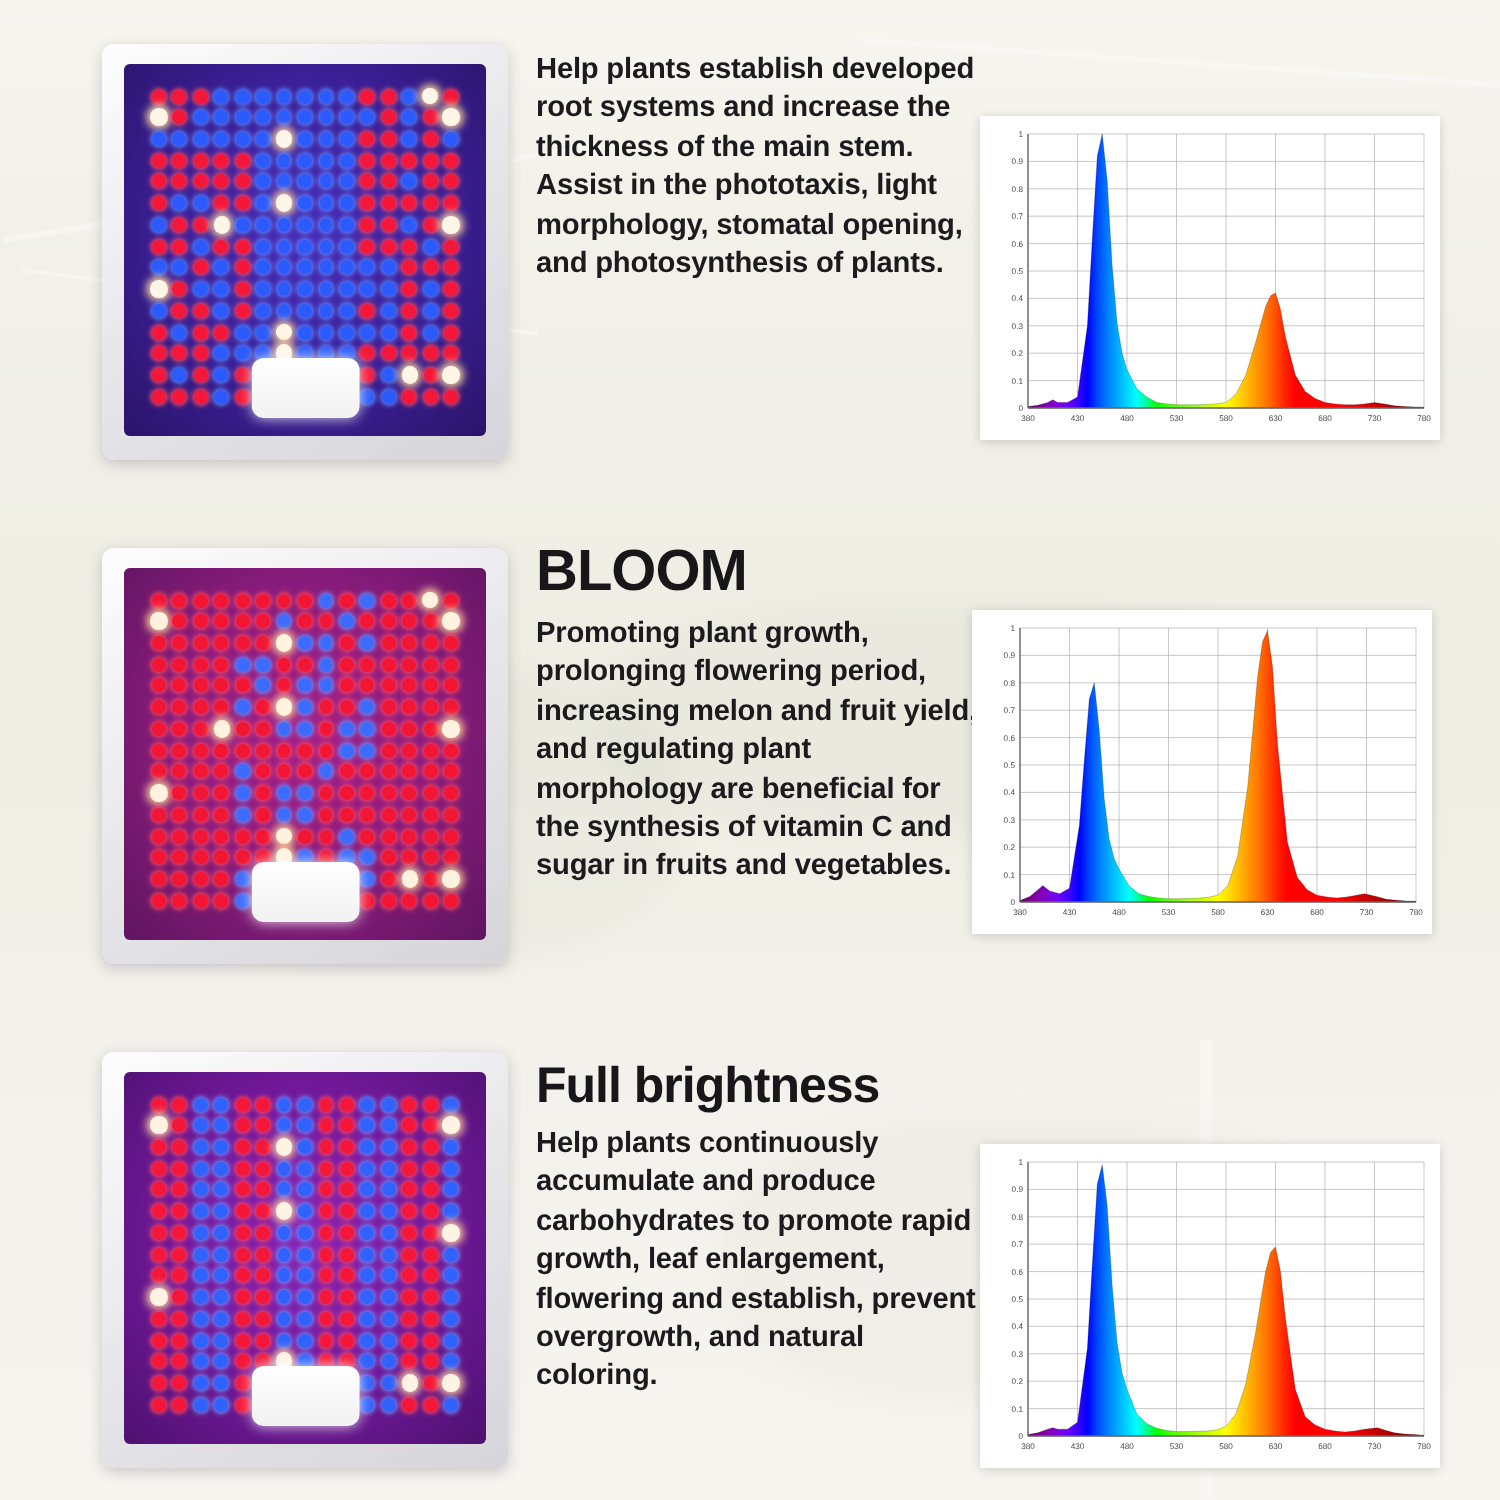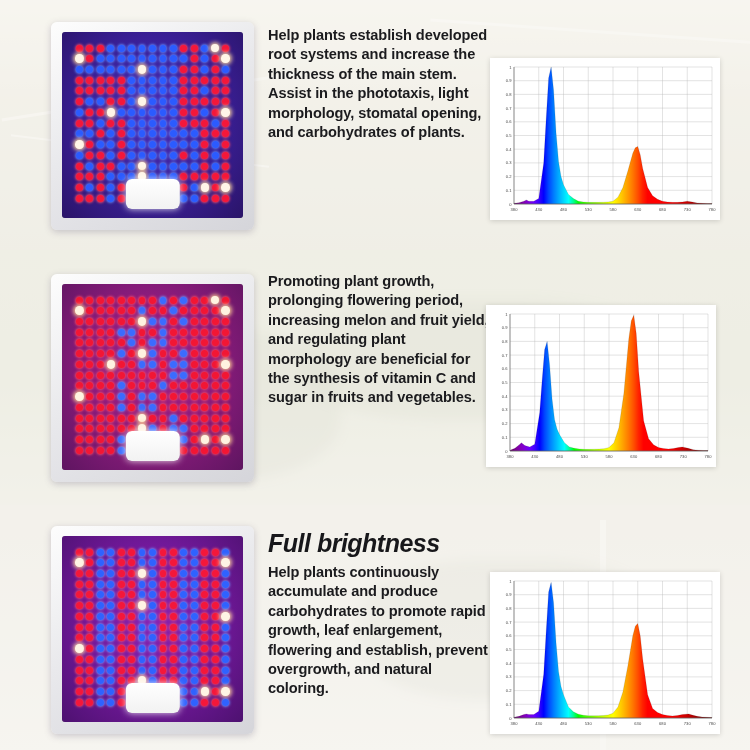--- a/index.html
+++ b/index.html
@@ -61,21 +61,21 @@
   }
 
   
   .textcol{position:absolute;left:268px;width:222px;}
   .heading{
     font-weight:800;color:#17171a;letter-spacing:-0.5px;
     line-height:1;margin:0 0 7px 0;
   }
   .h-veg{font-size:31px;}
   .h-bloom{font-size:29px;}
-  .h-full{font-size:25px;font-style:italic;}
+  .h-full{font-size:25px;}
   .body{
     font-size:14.6px;font-weight:700;color:#1b1b1e;
     line-height:1.33;margin:0;letter-spacing:-.1px;
   }
 
   
   .chartbox{
     position:absolute;background:#fff;
     box-shadow:0 1px 5px rgba(0,0,0,.16);
   }
@@ -330,21 +330,21 @@
             <div class="led" style="background: rgb(244, 23, 58); box-shadow: rgb(255, 77, 99) 0px 0px 2.6px 0.8px;"></div>
             <div class="led" style="background: rgb(244, 23, 58); box-shadow: rgb(255, 77, 99) 0px 0px 2.6px 0.8px;"></div>
             <div class="led" style="background: rgb(244, 23, 58); box-shadow: rgb(255, 77, 99) 0px 0px 2.6px 0.8px;"></div>
           </div>
         <div class="badge"></div>
       </div>
     </div>
   </div>
 
   <div class="textcol" style="top:26px;">
-    <p class="body">Help plants establish developed root systems and increase the thickness of the main stem. Assist in the phototaxis, light morphology, stomatal opening, and carbohydrates of plants.</p>
+    <p class="body">Help plants establish developed root systems and increase the thickness of the main stem. Assist in the phototaxis, light morphology, stomatal opening, and photosynthesis of plants.</p>
   </div>
 
   <div class="chartbox" style="left:490px;top:58px;width:230px;height:162px;">
     <svg viewBox="0 0 230 162" id="svg-veg">
         <defs>
           <linearGradient id="svg-veg-g" x1="0" y1="0" x2="1" y2="0">
             <stop offset="0%" stop-color="rgb(97,0,97)"></stop>
             <stop offset="2.5%" stop-color="rgb(121,0,141)"></stop>
             <stop offset="5%" stop-color="rgb(131,0,181)"></stop>
             <stop offset="7.5%" stop-color="rgb(126,0,219)"></stop>
@@ -667,20 +667,21 @@
             <div class="led" style="background: rgb(242, 22, 52); box-shadow: rgb(255, 74, 96) 0px 0px 2.6px 0.8px;"></div>
             <div class="led" style="background: rgb(242, 22, 52); box-shadow: rgb(255, 74, 96) 0px 0px 2.6px 0.8px;"></div>
             <div class="led" style="background: rgb(242, 22, 52); box-shadow: rgb(255, 74, 96) 0px 0px 2.6px 0.8px;"></div>
           </div>
         <div class="badge"></div>
       </div>
     </div>
   </div>
 
   <div class="textcol" style="top:20px;">
+    <h2 class="heading h-bloom">BLOOM</h2>
     <p class="body">Promoting plant growth, prolonging flowering period, increasing melon and fruit yield, and regulating plant morphology are beneficial for the synthesis of vitamin C and sugar in fruits and vegetables.</p>
   </div>
 
   <div class="chartbox" style="left:486px;top:53px;width:230px;height:162px;">
     <svg viewBox="0 0 230 162" id="svg-bloom">
         <defs>
           <linearGradient id="svg-bloom-g" x1="0" y1="0" x2="1" y2="0">
             <stop offset="0%" stop-color="rgb(97,0,97)"></stop>
             <stop offset="2.5%" stop-color="rgb(121,0,141)"></stop>
             <stop offset="5%" stop-color="rgb(131,0,181)"></stop>

